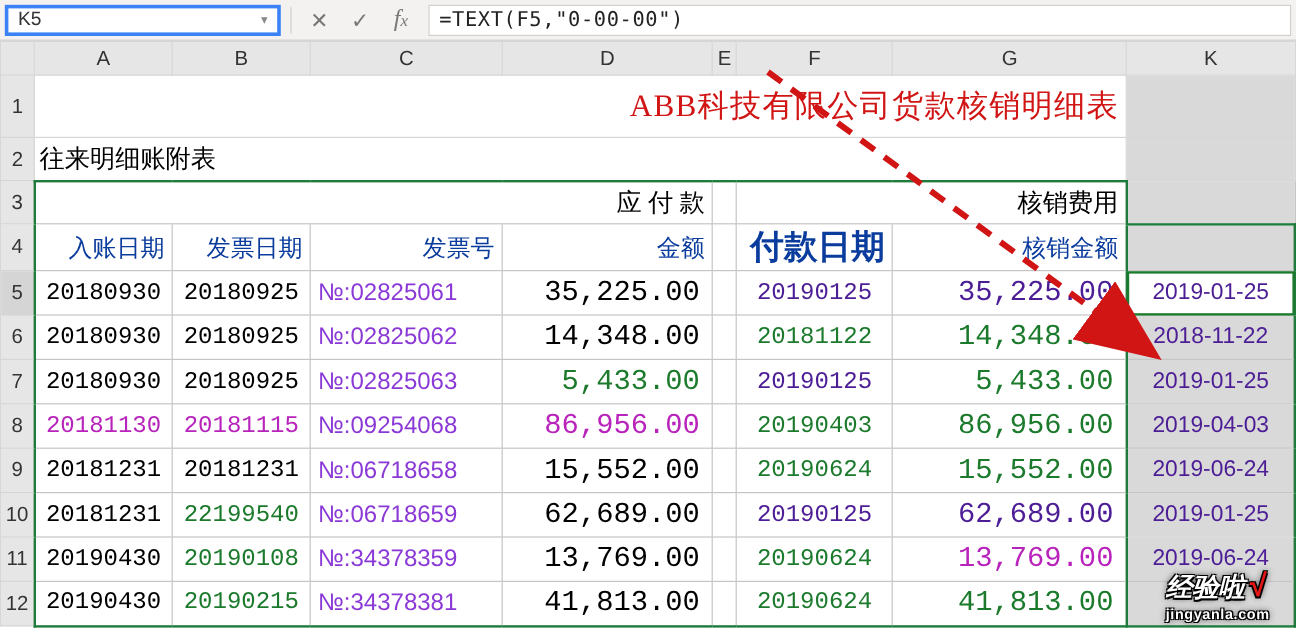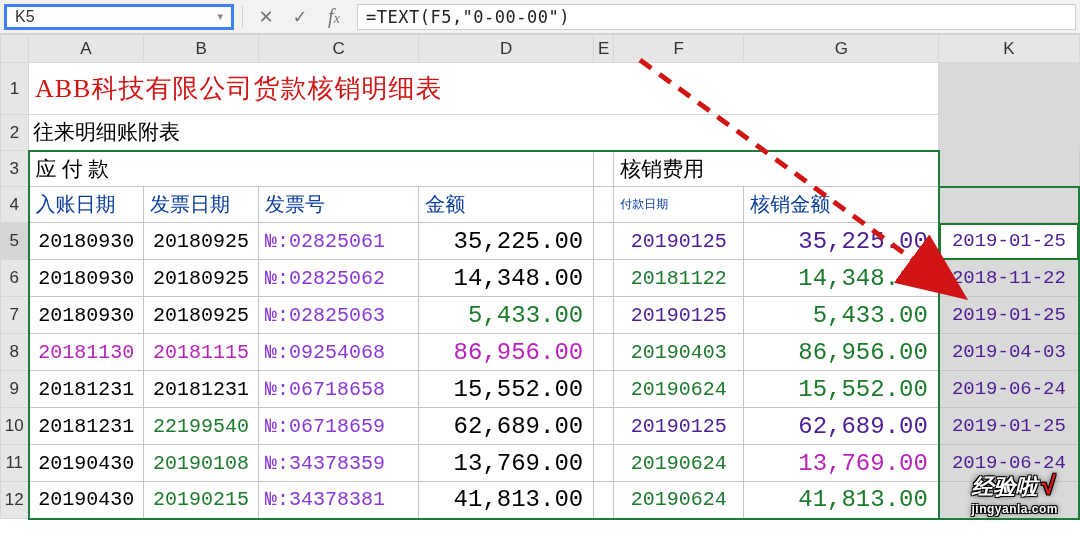--- a/index.html
+++ b/index.html
@@ -34,23 +34,23 @@
   .cF { width:130px; }
   .cG { width:195px; }
   .cK { width:140px; }
 
   
   .r1 td.cell { height:52px; }
   .r2 td.cell, .r3 td.cell, .r4 td.cell { height:36px; }
   tr.datar td.cell { height:37px; }
 
   .cell { padding:0 6px; white-space:nowrap; overflow:hidden; background:#fff; }
-  .cell.center { text-align:left; }
+  .cell.center { text-align:right; }
   .cell.right { text-align:right; font-family:Consolas,"Courier New",monospace; font-size:24px; padding-right:10px; }
-  .cell.mono { font-family:Liberation Mono, monospace; font-size:20px;margin-left:20px; }
+  .cell.mono { font-family:Liberation Sans, sans-serif; font-size:20px;margin-left:20px; }
   .cell.num { font-family:Consolas,"Courier New",monospace; font-size:20px; text-align:center; letter-spacing:0; }
 
   
   .greenbox td.cell { border-color:#c5c5c5; }
   .green-outline-left { border-left:2px solid #1e7b3c !important; }
   .green-outline-right { border-right:2px solid #1e7b3c !important; }
   .green-outline-top { border-top:2px solid #1e7b3c !important; }
   .green-outline-bottom { border-bottom:2px solid #1e7b3c !important; }
 
   
@@ -143,21 +143,21 @@
     <td class="cell sel-col"></td>
   </tr>
 
   <tr class="r4 greenbox">
     <th class="row-hdr">4</th>
     <td class="cell center blue green-outline-left" style="font-family:SimSun,serif;font-size:20px;"><span>入账日期</span></td>
     <td class="cell center blue" style="font-family:SimSun,serif;font-size:20px;"><span>发票日期</span></td>
     <td class="cell center blue" style="font-family:SimSun,serif;font-size:20px;"><span>发票号</span></td>
     <td class="cell center blue" style="font-family:SimSun,serif;font-size:20px;"><span>金额</span></td>
     <td class="cell"></td>
-    <td class="cell center blue" style="font-family:SimSun,serif;font-size:12px;"><span>付款日期</span></td>
+    <td class="cell center blue" style="font-family:SimSun,serif;font-size:28px;font-weight:bold;"><span>付款日期</span></td>
     <td class="cell center blue green-outline-right" style="font-family:SimSun,serif;font-size:20px;"><span>核销金额</span></td>
     <td class="cell sel-col green-outline-top green-outline-left green-outline-right"></td>
   </tr>
 
 <tr class="datar greenbox" style="">
     <th class="row-hdr sel"><span>5</span></th>
     <td class="cell num green-outline-left"><span>20180930</span></td>
     <td class="cell num"><span>20180925</span></td>
     <td class="cell mono purple" style="padding-left:6px;"><span>№:02825061</span></td>
     <td class="cell right"><span>35,225.00</span></td>

